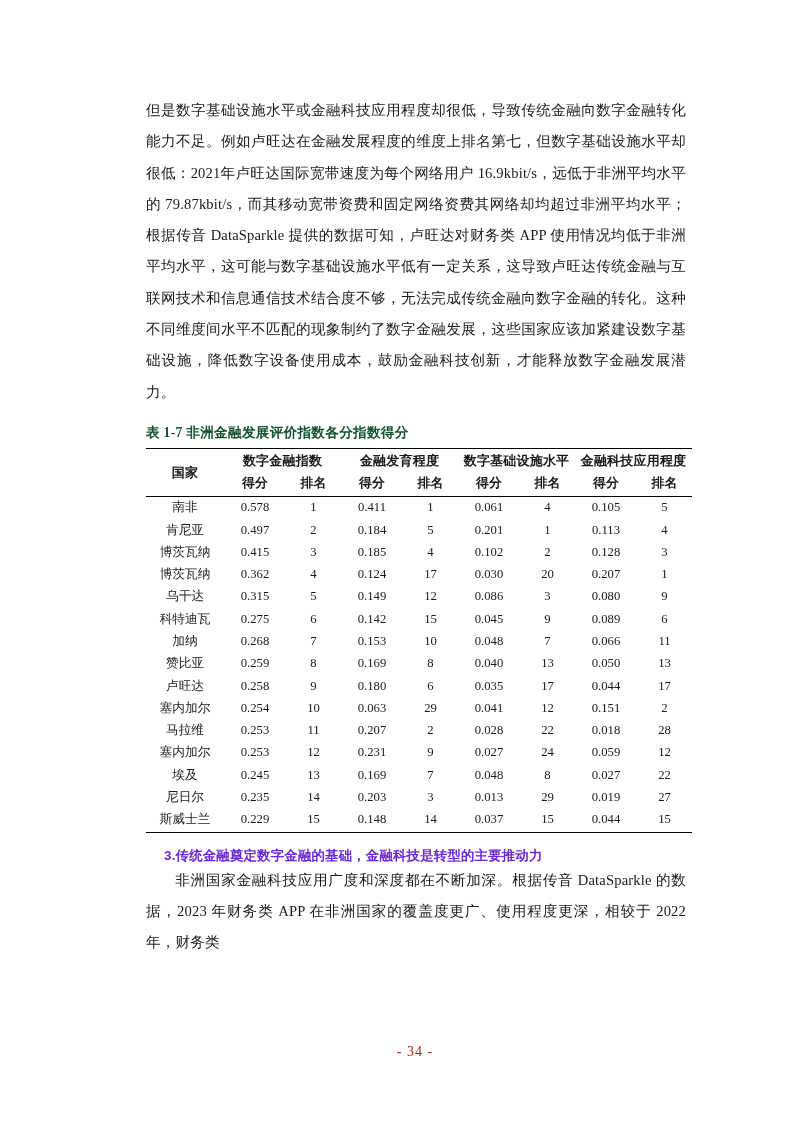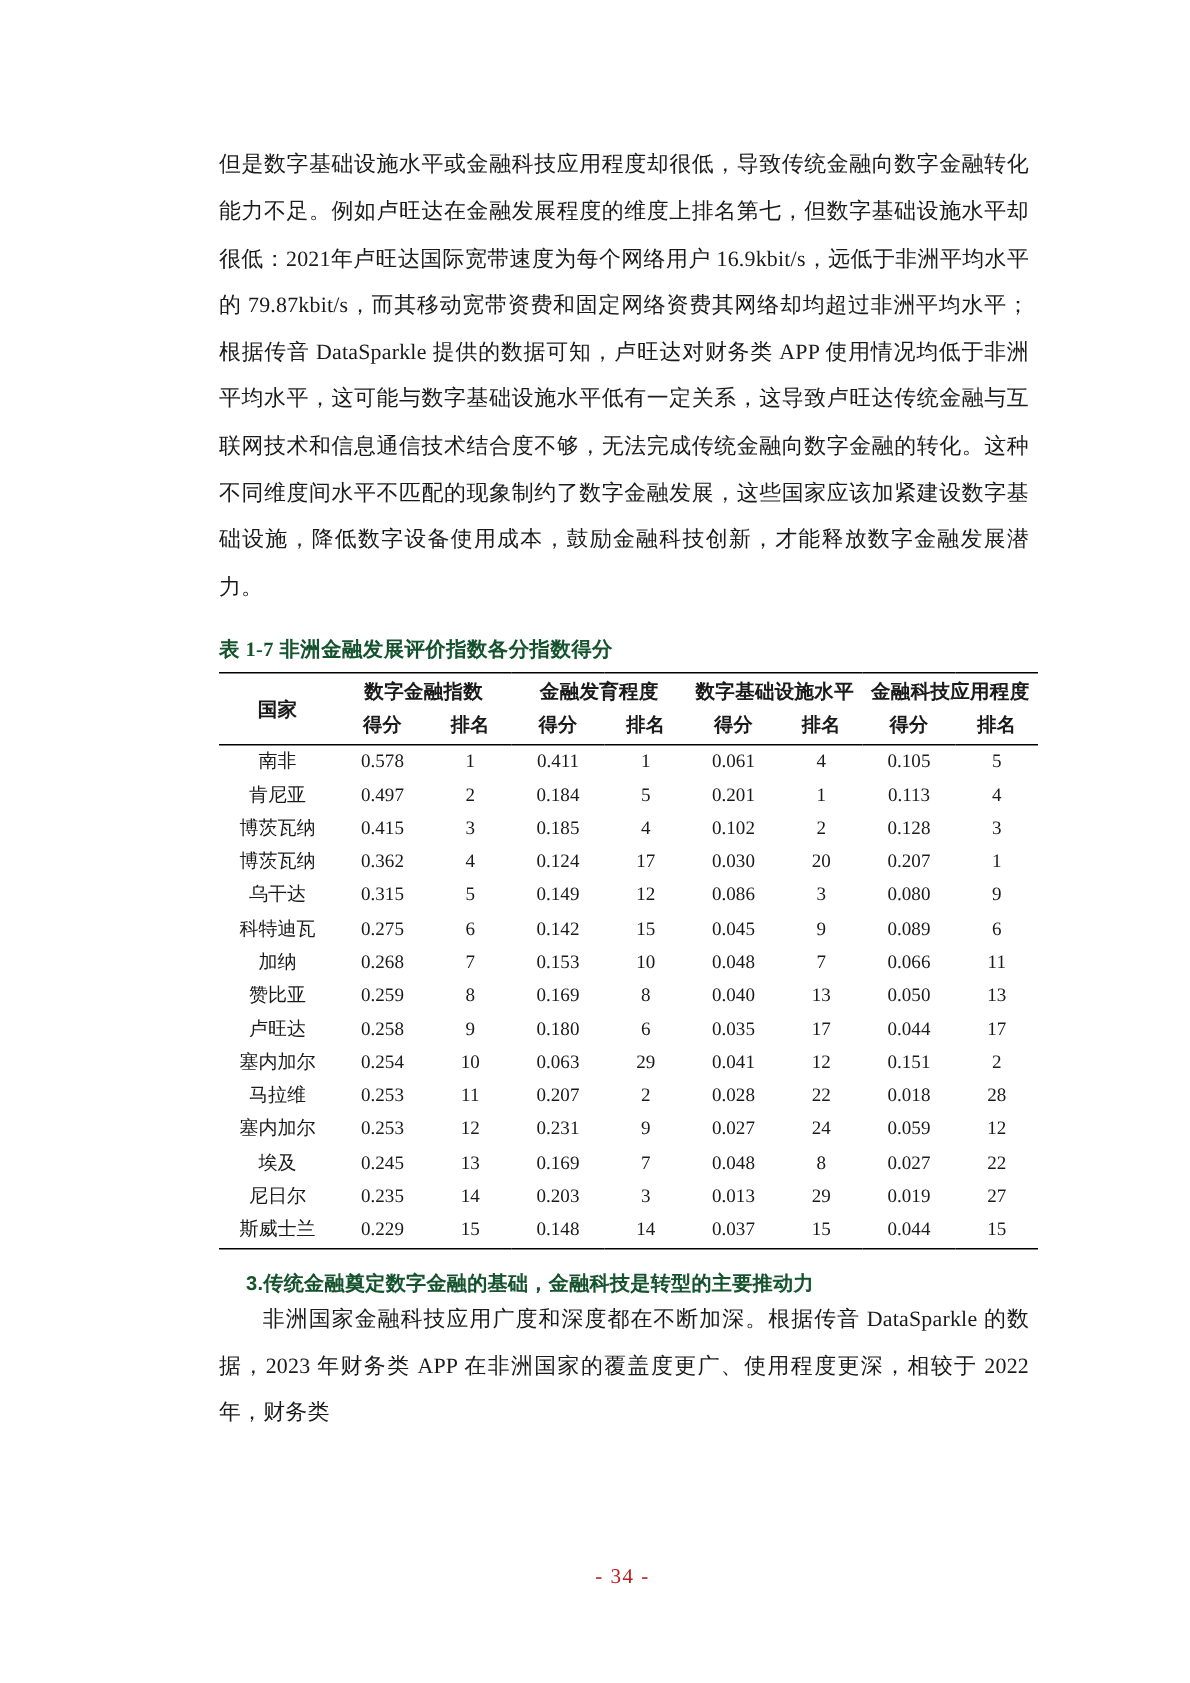--- a/index.html
+++ b/index.html
@@ -324,19 +324,19 @@
             <td>14</td>
             <td>0.037</td>
             <td>15</td>
             <td>0.044</td>
             <td>15</td>
           </tr>
         </tbody>
     </table>
   </div>
 
-  <div class="blue-heading" style="color: #14532d;">3.传统金融奠定数字金融的基础，金融科技是转型的主要推动力</div>
+  <div class="blue-heading" style="color: #6d28d9;">3.传统金融奠定数字金融的基础，金融科技是转型的主要推动力</div>
 
 
   <p class="para indent">非洲国家金融科技应用广度和深度都在不断加深。根据传音 DataSparkle 的数据，2023 年财务类 APP 在非洲国家的覆盖度更广、使用程度更深，相较于 2022 年，财务类</p>
 
   <div class="page-number">- 34 -</div>
 </div>
 
 </body></html>

